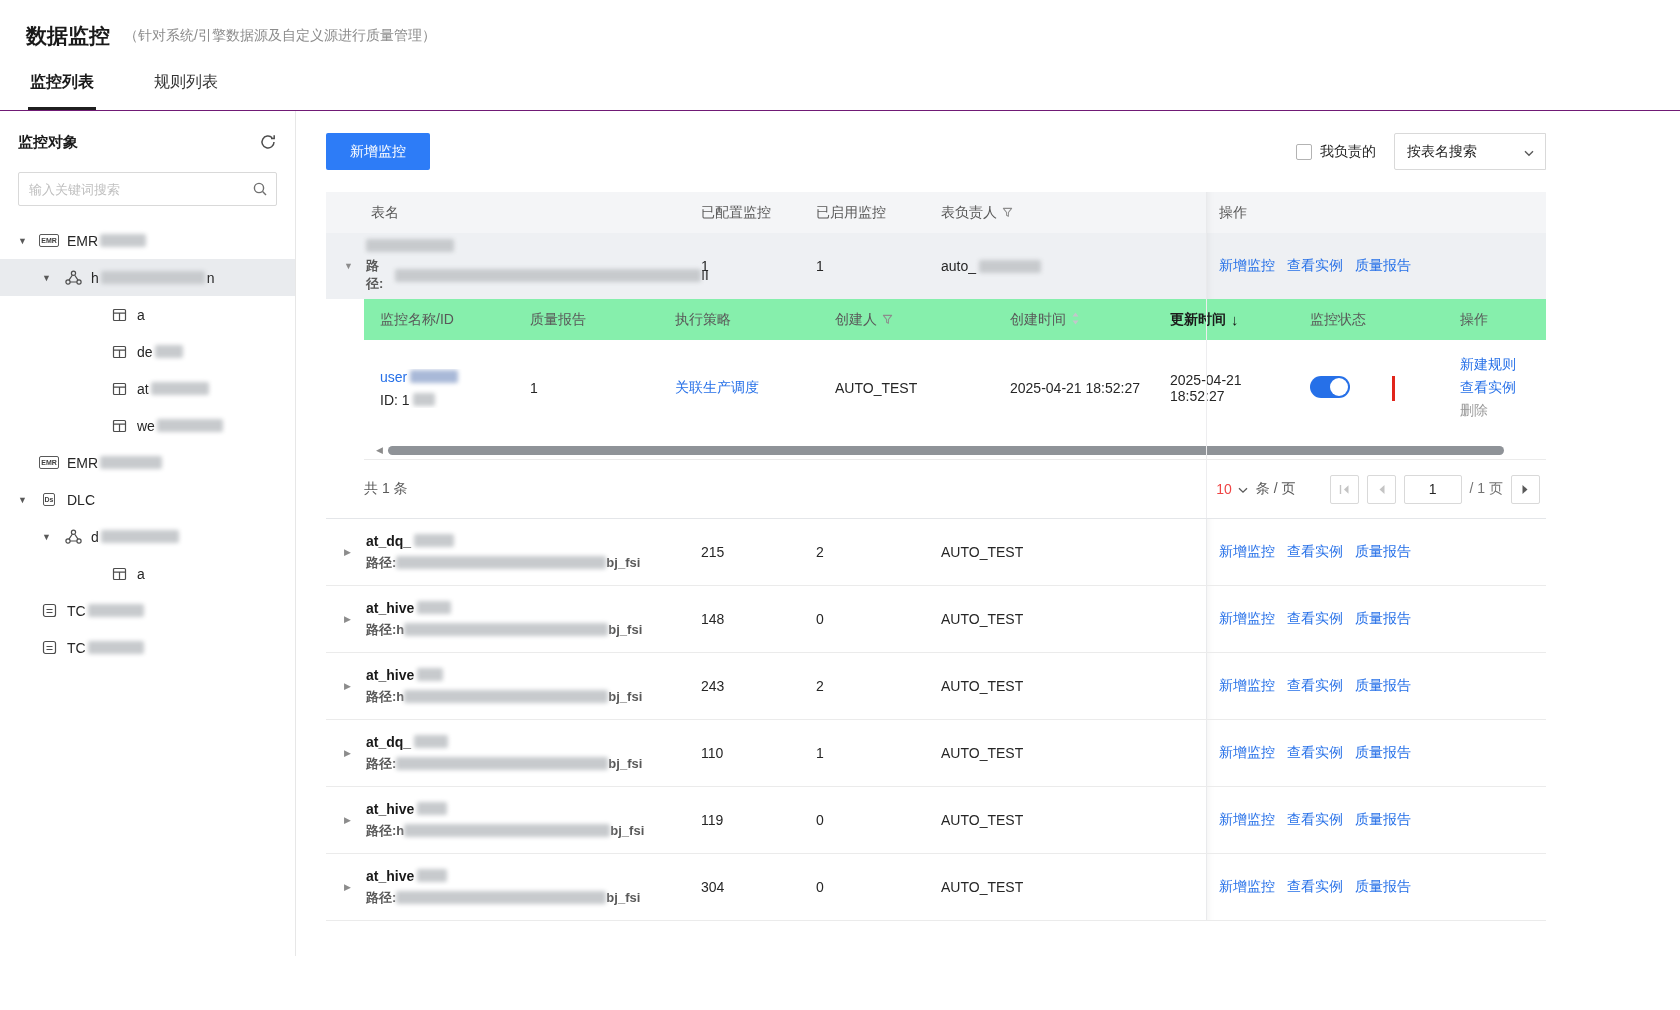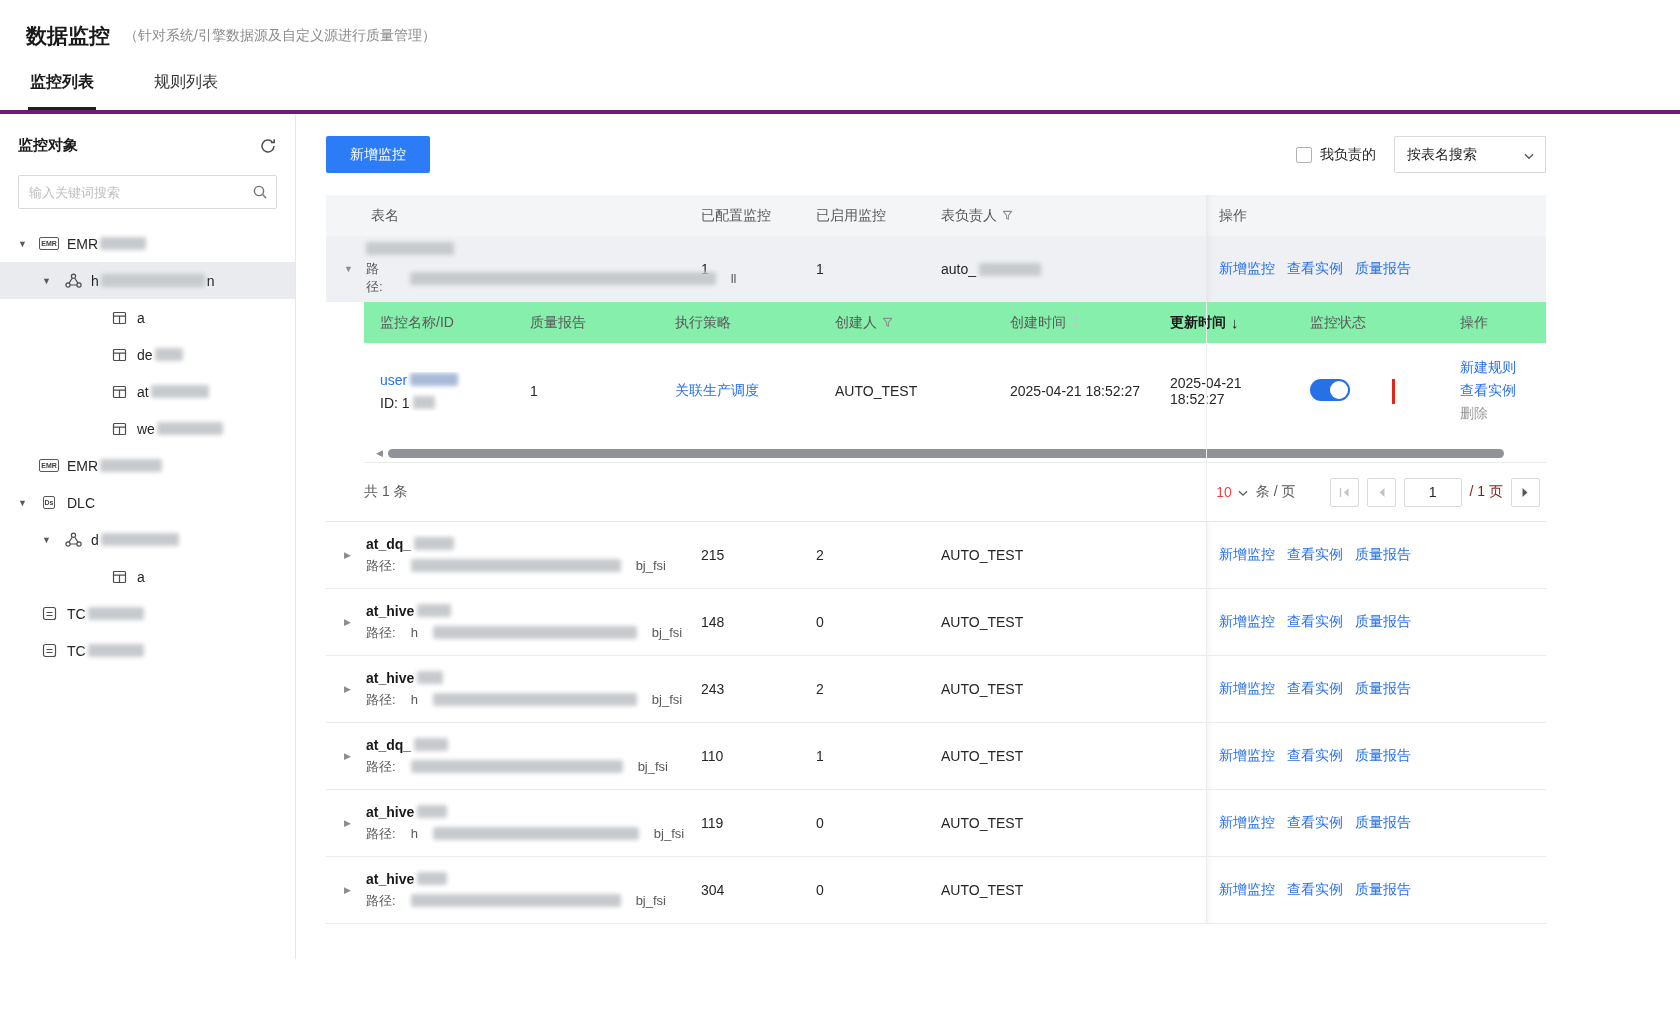--- a/index.html
+++ b/index.html
@@ -5,28 +5,28 @@
   html,body{margin:0;padding:0;background:#fff;}
   body{font-family:"Liberation Sans","DejaVu Sans",sans-serif;color:#262626;}
   .page{width:1680px;height:1010px;overflow:hidden;background:#fff;position:relative;}
 
   
   .app-header{display:flex;align-items:center;gap:14px;padding:22px 26px 16px;}
   .app-title{font-size:21px;font-weight:bold;color:#1a1a1a;margin:0;}
   .app-subtitle{font-size:14px;color:#8c8c8c;}
 
   
-  .tabs{display:flex;gap:56px;padding:0 28px;border-bottom:4px solid #701a75;}
+  .tabs{display:flex;gap:56px;padding:0 28px;border-bottom:1px solid #701a75;}
   .tab{font-size:16px;padding:6px 2px 14px;color:#333;cursor:pointer;border-bottom:3px solid transparent;}
   .tab.active{font-weight:bold;color:#1a1a1a;border-bottom-color:#1f1f1f;}
 
   
   .layout{display:flex;align-items:stretch;min-height:845px;}
   .sidebar{width:296px;min-width:296px;box-sizing:border-box;border-right:1px solid #e7e7e7;padding:22px 18px 0;}
-  .sb-head{display:flex;justify-content:space-between;align-items:flex-end;}
+  .sb-head{display:flex;justify-content:space-between;align-items:flex-start;}
   .sb-title{font-size:15px;font-weight:bold;color:#1a1a1a;}
   .icon-btn{cursor:pointer;display:inline-flex;}
   .search-box{position:relative;margin-top:20px;}
   .search-box input{width:100%;box-sizing:border-box;height:34px;border:1px solid #d9d9d9;border-radius:2px;padding:0 32px 0 10px;font-size:13px;color:#333;outline:none;}
   .search-box input::placeholder{color:#bfbfbf;}
   .search-box .mag{position:absolute;right:9px;top:9px;}
 
   
   .tree{margin:16px -18px 0;}
   .tree-row{height:37px;display:flex;align-items:center;font-size:14px;color:#262626;cursor:pointer;}
@@ -61,21 +61,21 @@
   .thead{background:#f4f5f7;height:41px;align-items:center;color:#595959;}
   .thead .hc{display:flex;align-items:center;gap:5px;}
   .thead .c-name{padding-left:45px;}
   .c-actions{border-left:1px solid #e9eaec;box-shadow:inset 9px 0 9px -9px rgba(0,0,0,.07);padding-left:12px;align-self:stretch;display:flex;align-items:center;gap:12px;}
   .trow{border-bottom:1px solid #ebebeb;background:#fff;align-items:center;min-height:66px;}
   .trow.expanded{background:#eef0f3;border-bottom:none;}
   .cell{display:flex;align-items:center;}
   .name-cell{padding-left:18px;gap:10px;}
   .row-arrow{color:#8c8c8c;font-size:9px;width:12px;flex:none;cursor:pointer;}
   .tname{font-weight:bold;color:#1a1a1a;font-size:14px;display:flex;align-items:center;gap:3px;}
-  .tpath{margin-top:5px;font-size:13px;color:#595959;display:flex;align-items:center;gap:15px;}
+  .tpath{margin-top:5px;font-size:13px;color:#595959;display:flex;align-items:center;gap:0;font-weight:bold;}
   .num{color:#262626;}
   .owner{gap:3px;}
   .link{color:#2670e8;cursor:pointer;}
   .gray-link{color:#9a9a9a;cursor:pointer;}
 
   
   .detail{padding-left:38px;border-bottom:1px solid #e4e6e9;position:relative;background:#fff;}
   .detail::after{content:"";position:absolute;left:880px;top:0;bottom:0;width:1px;background:#ededef;pointer-events:none;}
   .inner{width:1182px;}
   .ithead,.itrow{display:grid;grid-template-columns:150px 145px 160px 175px 160px 140px 150px 102px;}
@@ -97,21 +97,21 @@
   .hs-arrow{color:#8c8c8c;font-size:9px;margin-right:5px;cursor:pointer;}
   .hs-track{flex:1;margin-right:42px;}
   .hs-thumb{height:9px;width:100%;background:#8f9398;border-radius:5px;cursor:grab;}
   .ifooter{display:flex;align-items:center;height:58px;font-size:14px;color:#595959;border-top:1px solid #ebebeb;padding-right:6px;}
   .pager{margin-left:auto;display:flex;align-items:center;gap:8px;}
   .psize{display:flex;align-items:center;gap:6px;color:#ef4444;cursor:pointer;}
   .unit{color:#595959;margin-right:26px;}
   .pbtn{width:29px;height:29px;border:1px solid #d9d9d9;border-radius:2px;display:flex;align-items:center;justify-content:center;background:#fff;color:#c4c4c4;cursor:pointer;box-sizing:border-box;}
   .pbtn.enabled{color:#595959;}
   .pinput{width:58px;height:29px;border:1px solid #d9d9d9;border-radius:2px;display:flex;align-items:center;justify-content:center;color:#262626;background:#fff;box-sizing:border-box;cursor:text;}
-  .ptotal{color:#7f1d1d;}
+  .ptotal{color:#737373;}
 </style>
 </head>
 <body>
 
 <div class="page">
 
   <div class="app-header">
     <h1 class="app-title">数据监控</h1>
     <span class="app-subtitle">（针对系统/引擎数据源及自定义源进行质量管理）</span>
   </div>

